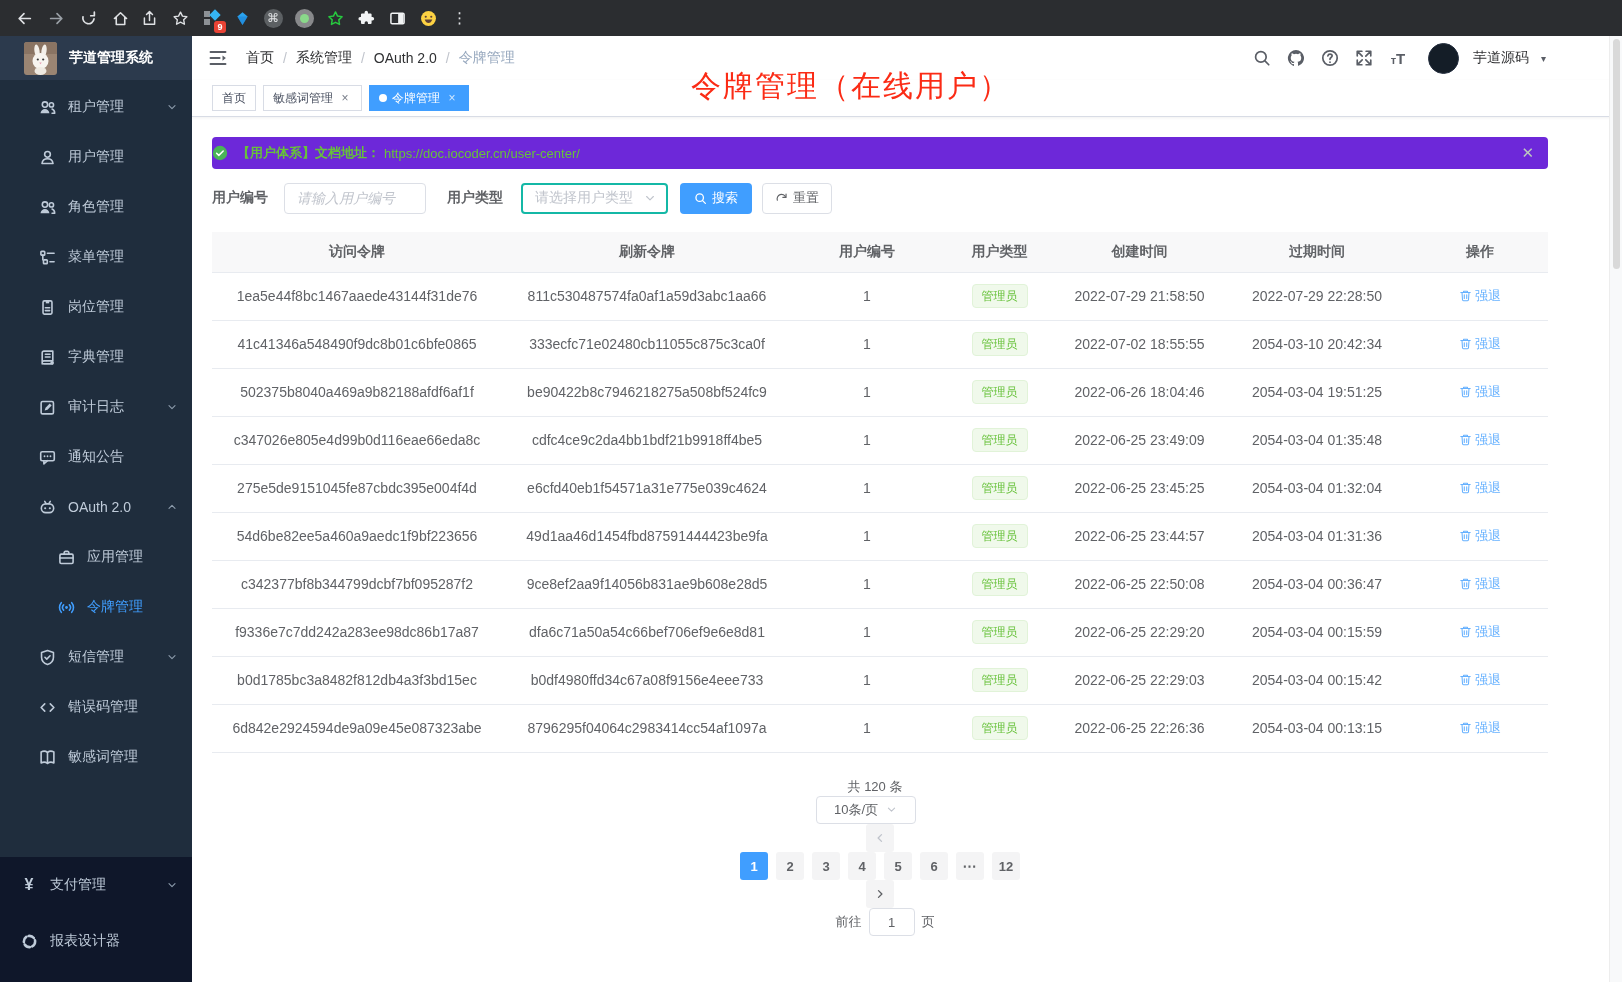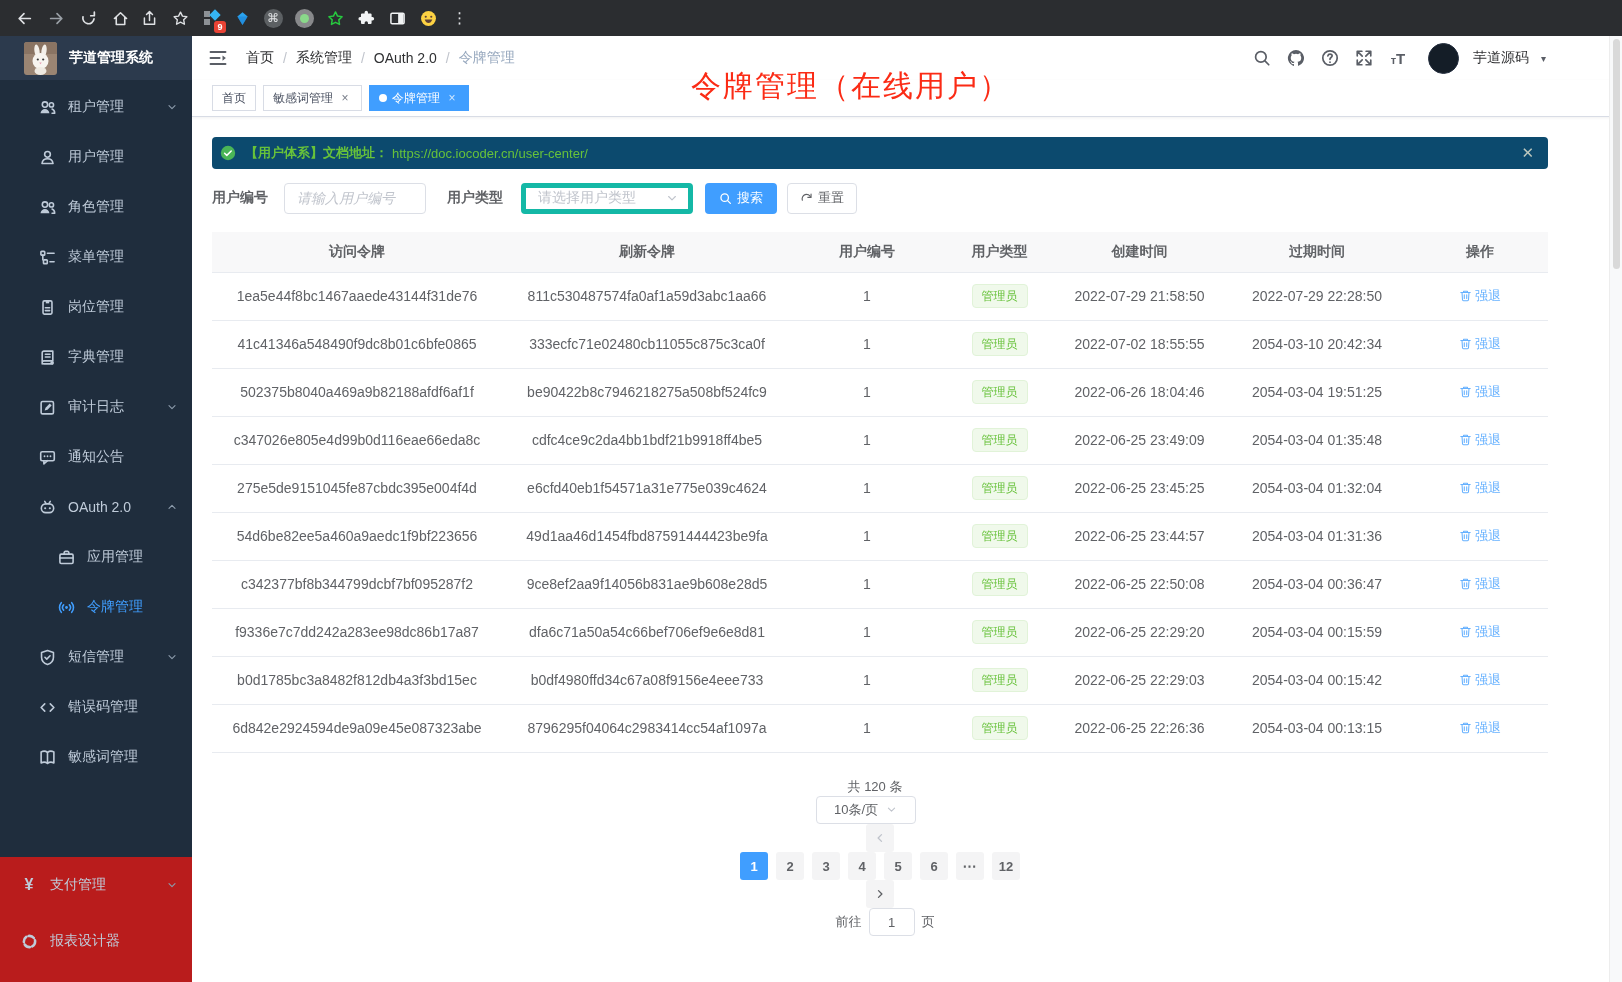--- a/index.html
+++ b/index.html
@@ -24,21 +24,21 @@
   .grid-diamond i.g1{ left:0; top:0; } .grid-diamond i.g2{ left:0; top:8px; }
   .grid-diamond i.gd{ right:0; top:0; width:8px; height:8px; background:#35b5f3; transform:rotate(45deg); }
   .ext-badge { position:absolute; right:-4px; bottom:-4px; background:#e94335; color:#fff; font-size:9px; font-weight:700; min-width:12px; height:12px; border-radius:3px; display:flex; align-items:center; justify-content:center; padding:0 2px; }
   .cmd-circle { width:19px; height:19px; border-radius:50%; background:#5c6063; color:#e3e5e7; font-size:12px; display:flex; align-items:center; justify-content:center; }
   .rec-circle { width:19px; height:19px; border-radius:50%; background:#88898b; display:flex; align-items:center; justify-content:center; }
   .rec-circle i { width:9px; height:9px; border-radius:50%; background:#8ad98a; }
   .dots-v { color:#dfe1e4; font-size:15px; letter-spacing:0; width:14px; text-align:center; }
 
   
   .app { display:flex; height:946px; }
-  .sidebar { width:192px; background:#b91c1c; flex:0 0 auto; display:flex; flex-direction:column; }
+  .sidebar { width:192px; background:#0f172a; flex:0 0 auto; display:flex; flex-direction:column; }
   .logo-row { height:44px; background:#2c3a4d; display:flex; align-items:center; padding-left:24px; gap:12px; }
   .logo-img { width:33px; height:33px; border-radius:3px; overflow:hidden; flex:0 0 auto; }
   .logo-img svg { width:33px; height:33px; display:block; }
   .logo-title { color:#fff; font-size:14px; font-weight:700; white-space:nowrap; }
   .menu-dark { background:#1f2d3d; height:777px; padding-top:2px; }
   .menu-item { height:50px; display:flex; align-items:center; color:#bfcbd9; font-size:14px; position:relative; cursor:pointer; }
   .menu-light .menu-item { height:56px; }
   .menu-item.level1 { padding-left:38px; }
   .menu-item.level2 { padding-left:57px; }
   .menu-item.level0 { padding-left:20px; }
@@ -74,31 +74,31 @@
   
   .tabs-bar { height:37px; border-bottom:1px solid #d8dce5; box-shadow:0 1px 3px rgba(0,0,0,.06); display:flex; align-items:center; padding:0 20px; gap:7px; background:#fff; position:relative; z-index:2; }
   .tag { height:26px; display:inline-flex; align-items:center; padding:0 9px; border:1px solid #d8dce5; background:#fff; color:#495060; font-size:12px; cursor:pointer; gap:5px; }
   .tag .dot { width:8px; height:8px; border-radius:50%; background:#fff; display:none; }
   .tag.active { background:#409eff; border-color:#409eff; color:#fff; }
   .tag.active .dot { display:inline-block; }
   .tag .tclose { font-size:12px; line-height:1; opacity:.75; width:14px; height:14px; display:flex; align-items:center; justify-content:center; border-radius:50%; }
 
   
   .content { padding:20px 0 0 20px; flex:1; }
-  .alert { width:1336px; height:32px; background:#0c4a6e; border-radius:4px; display:flex; align-items:center; padding:0 8px; position:relative; }
+  .alert { width:1336px; height:32px; background:#6d28d9; border-radius:4px; display:flex; align-items:center; padding:0 0; position:relative; }
   .alert-check { width:16px; height:16px; margin-right:9px; flex:0 0 auto; display:flex; }
   .alert-text { color:#67c23a; font-size:13px; font-weight:700; }
   .alert-link { color:#67c23a; font-size:13px; margin-left:4px; text-decoration:none; font-weight:400; }
   .alert-close { position:absolute; right:14px; color:#bcc8be; font-size:15px; cursor:pointer; }
 
   .filter-row { margin-top:13px; display:flex; align-items:center; height:32px; }
   .f-label { font-weight:700; color:#606266; font-size:14px; }
   .f-input { width:142px; height:31px; border:1px solid #dcdfe6; border-radius:4px; margin-left:16px; padding:0 12px; font-size:14px; color:#606266; outline:none; font-family:inherit;font-style:italic; }
   .f-input::placeholder { color:#c0c4cc; }
-  .f-select { width:172px; height:31px; border:5px solid #14b8a6; border-radius:4px; margin-left:18px; display:flex; align-items:center; padding:0 10px 0 12px; color:#c0c4cc; font-size:14px; cursor:pointer; }
+  .f-select { width:147px; height:31px; border:2px solid #14b8a6; border-radius:4px; margin-left:18px; display:flex; align-items:center; padding:0 10px 0 12px; color:#c0c4cc; font-size:14px; cursor:pointer; }
   .f-select .sel-caret { margin-left:auto; color:#c0c4cc; display:flex; }
   .f-select .sel-caret svg { width:12px; height:12px; }
   .lbl2 { margin-left:21px; }
   .btn { height:31px; border-radius:4px; display:inline-flex; align-items:center; justify-content:center; gap:5px; font-size:13px; cursor:pointer; border:1px solid transparent; }
   .btn svg { width:13px; height:13px; }
   .btn-primary { background:#409eff; color:#fff; width:72px; margin-left:12px; }
   .btn-plain { background:#fff; border-color:#dcdfe6; color:#606266; width:70px; margin-left:10px; }
 
   
   table.grid { width:1336px; border-collapse:collapse; table-layout:fixed; margin-top:18px; font-size:14px; }

